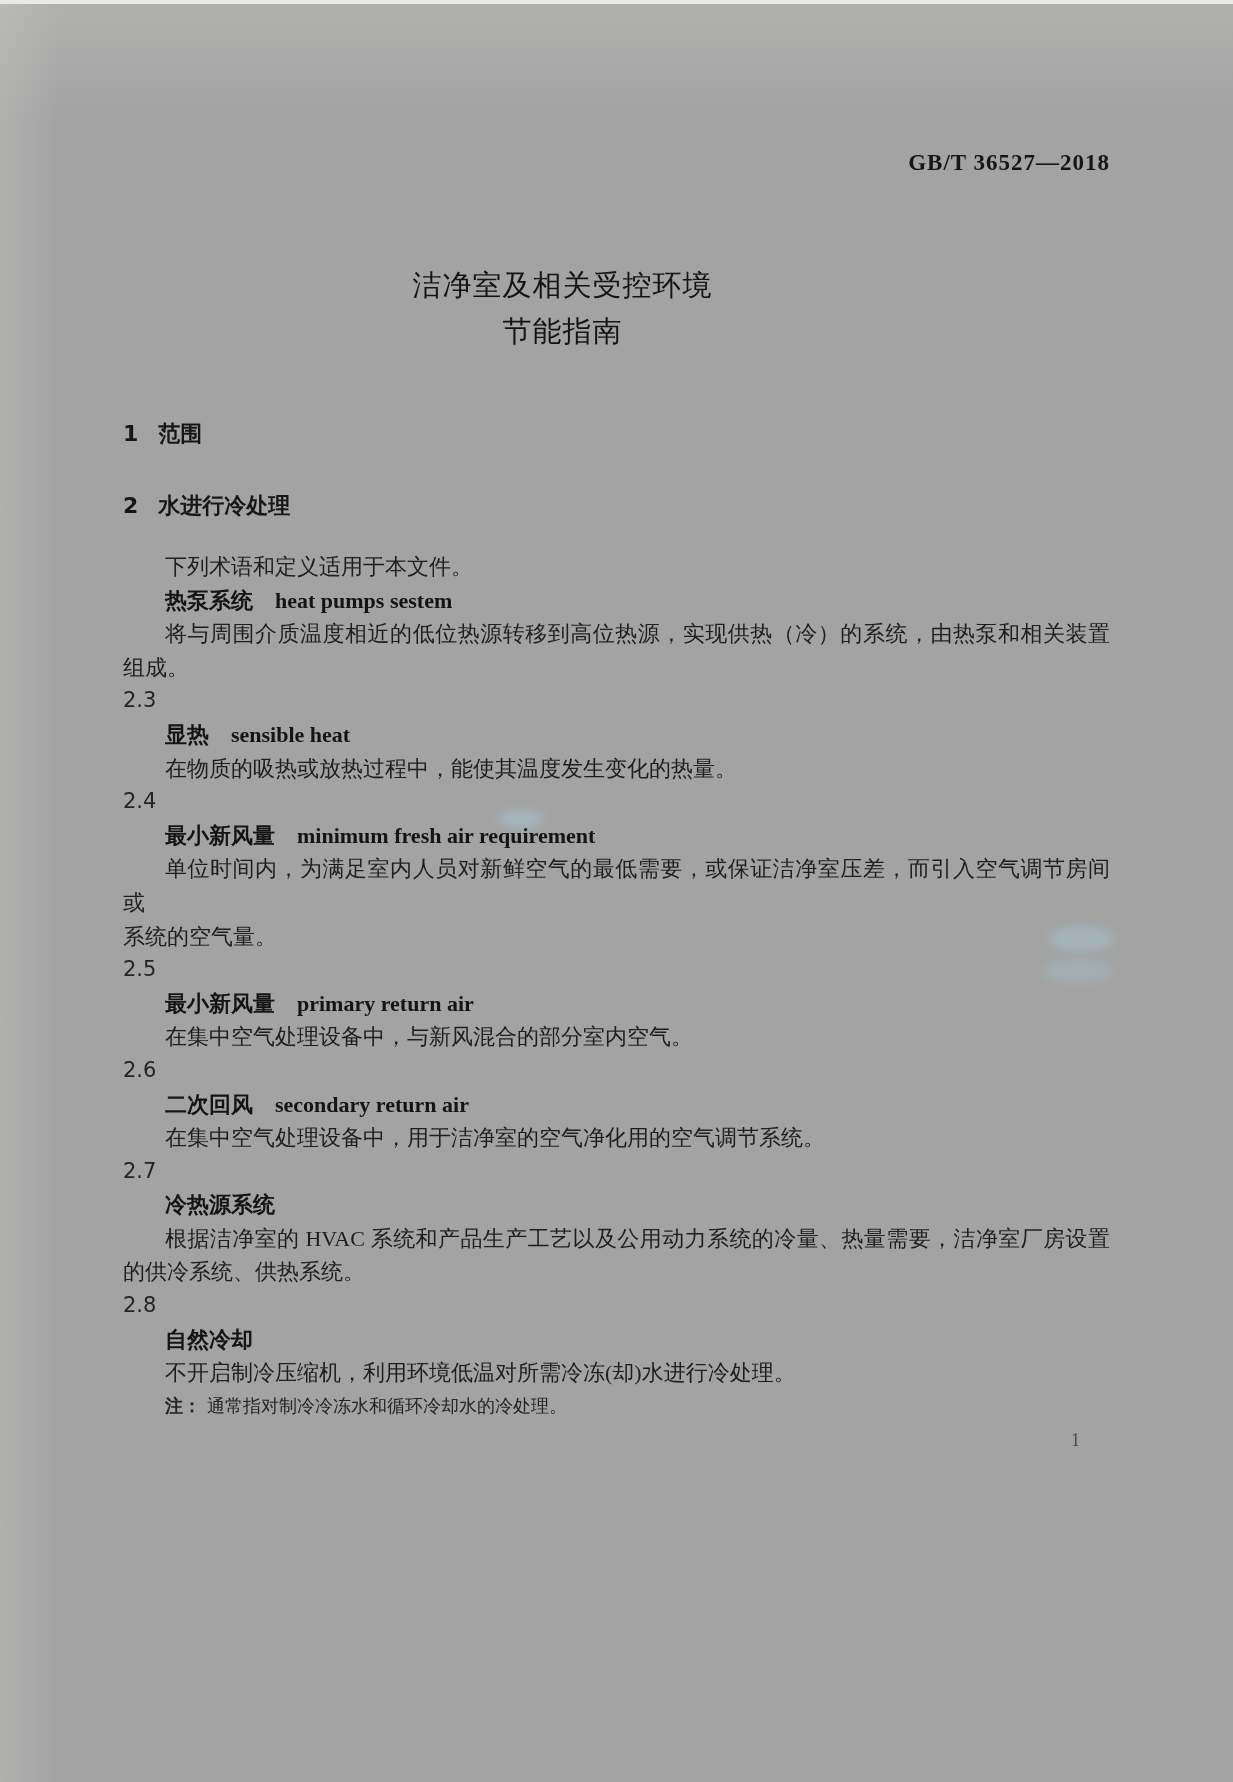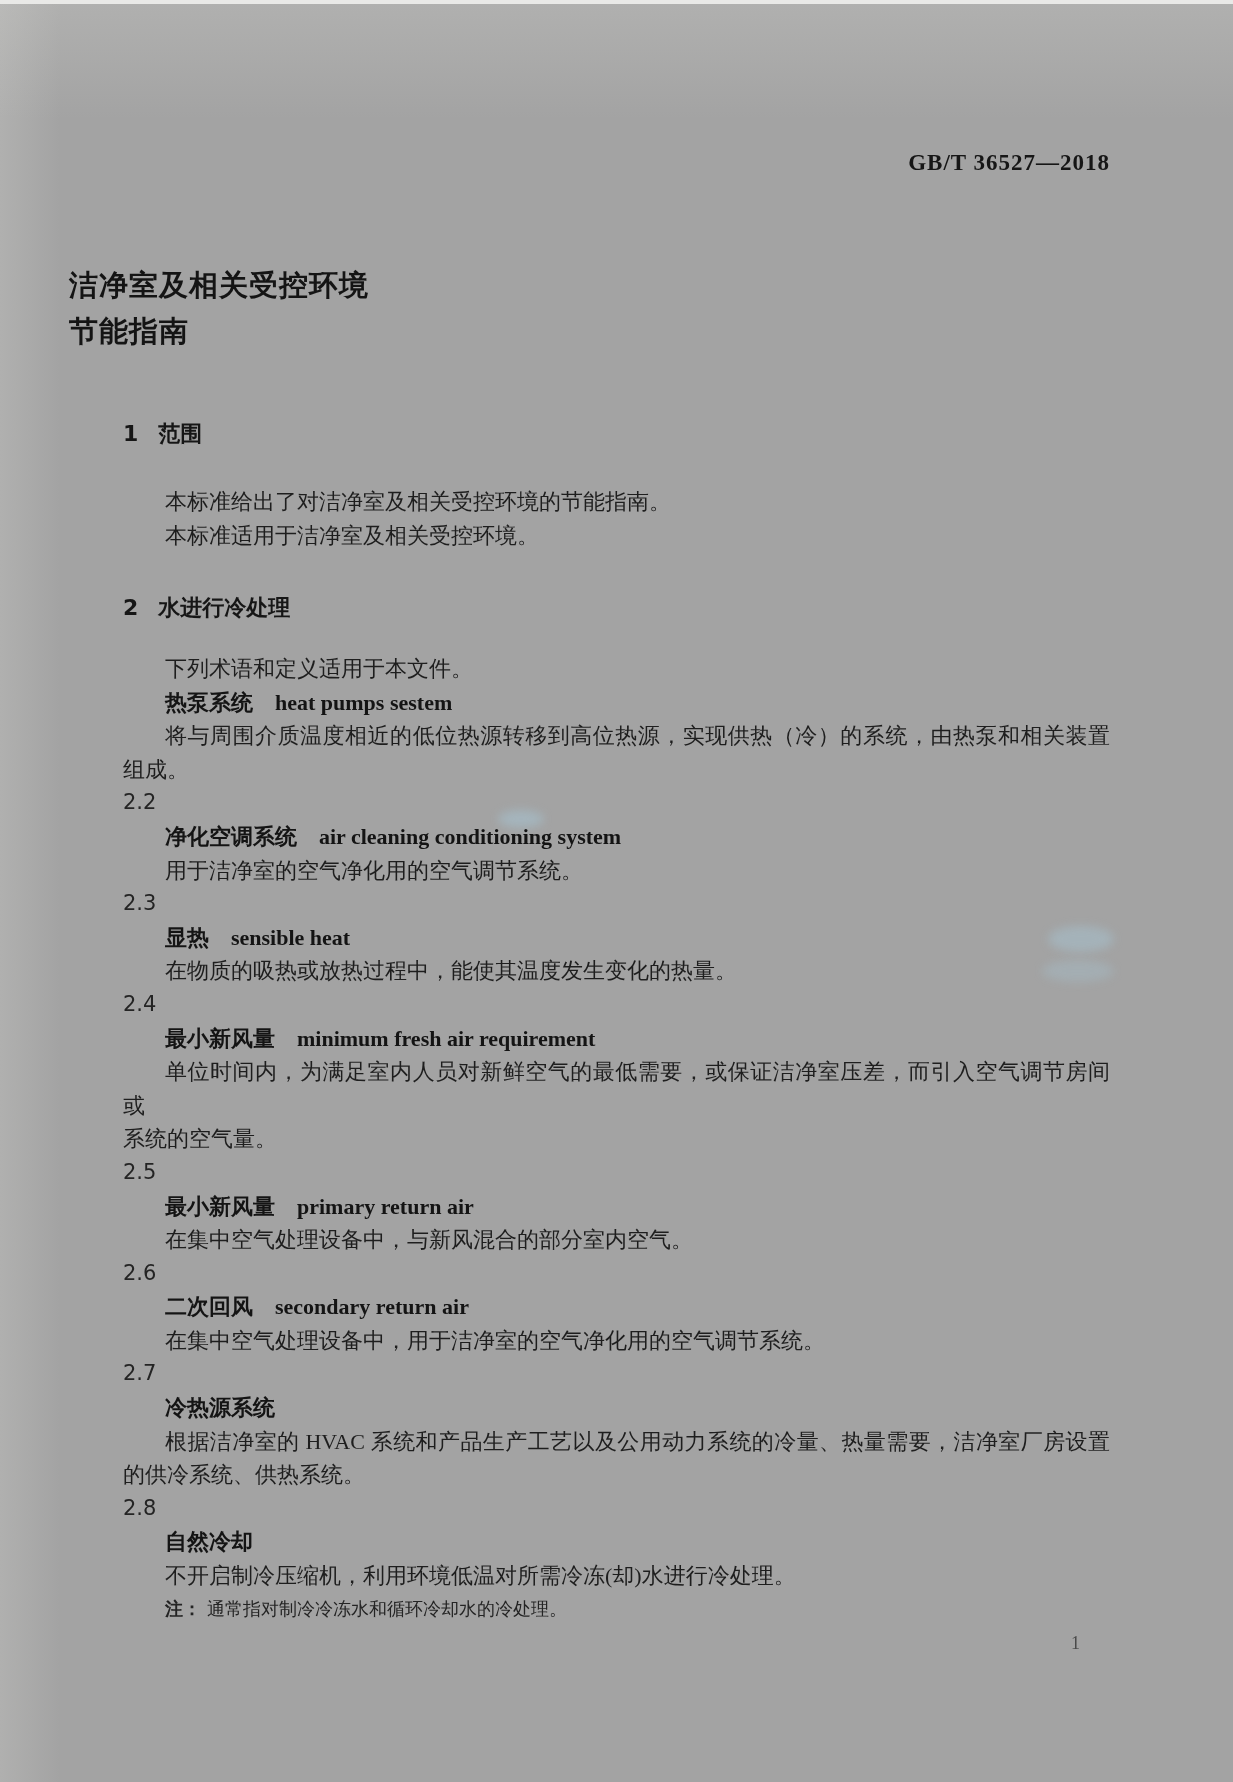--- a/index.html
+++ b/index.html
@@ -18,23 +18,23 @@
   .content { position:relative; padding:0 123px; }
 
   .hdr {
     padding-top:146px; text-align:right;
     font-weight:bold; font-size:23px; line-height:26px; letter-spacing:1px;
     color:#161616;
   }
 
   .title {
     position:relative; left:-54px; margin-top:86px;
-    text-align:left;
+    text-align:center;
     font-family:"Liberation Sans","DejaVu Sans",sans-serif;
-    font-weight:bold; font-size:29px; line-height:46px; letter-spacing:1px;
+    font-weight:normal; font-size:29px; line-height:46px; letter-spacing:1px;
     color:#141414;
   }
 
   .h-sec {
     font-family:"Liberation Sans","DejaVu Sans",sans-serif;
     font-weight:bold; font-size:22px; line-height:34px; color:#161616;
   }
   .h-sec .num { font-family:"DejaVu Sans",sans-serif; margin-right:20px; font-weight:bold; }
   .h1 { margin-top:63px; }
   .h2 { margin-top:38px; }
@@ -79,43 +79,34 @@
 
     <div class="title">
       <div>洁净室及相关受控环境</div>
       <div>节能指南</div>
     </div>
 
     <div class="h-sec h1">
       <span class="num">1</span><span>范围</span>
     </div>
 
-    <div class="paras">
-      <div class="indent">本标准给出了对洁净室及相关受控环境的节能指南。</div>
-      <div class="indent">本标准适用于洁净室及相关受控环境。</div>
-    </div>
 
     <div class="h-sec h2">
       <span class="num">2</span><span>水进行冷处理</span>
     </div>
 
     <div class="terms">
       <div class="indent">下列术语和定义适用于本文件。</div>
 
       <div class="term">
         <div class="thead"><span class="zh">热泵系统</span><span class="en">heat pumps sestem</span></div>
         <div class="def indent fill">将与周围介质温度相近的低位热源转移到高位热源，实现供热（冷）的系统，由热泵和相关装置</div>
         <div class="def">组成。</div>
       </div>
 
-      <div class="term">
-        <div class="tnum">2.2</div>
-        <div class="thead"><span class="zh">净化空调系统</span><span class="en">air cleaning conditioning system</span></div>
-        <div class="def indent">用于洁净室的空气净化用的空气调节系统。</div>
-      </div>
 
       <div class="term">
         <div class="tnum">2.3</div>
         <div class="thead"><span class="zh">显热</span><span class="en">sensible heat</span></div>
         <div class="def indent">在物质的吸热或放热过程中，能使其温度发生变化的热量。</div>
       </div>
 
       <div class="term">
         <div class="tnum">2.4</div>
         <div class="thead"><span class="zh">最小新风量</span><span class="en">minimum fresh air requirement</span></div>

